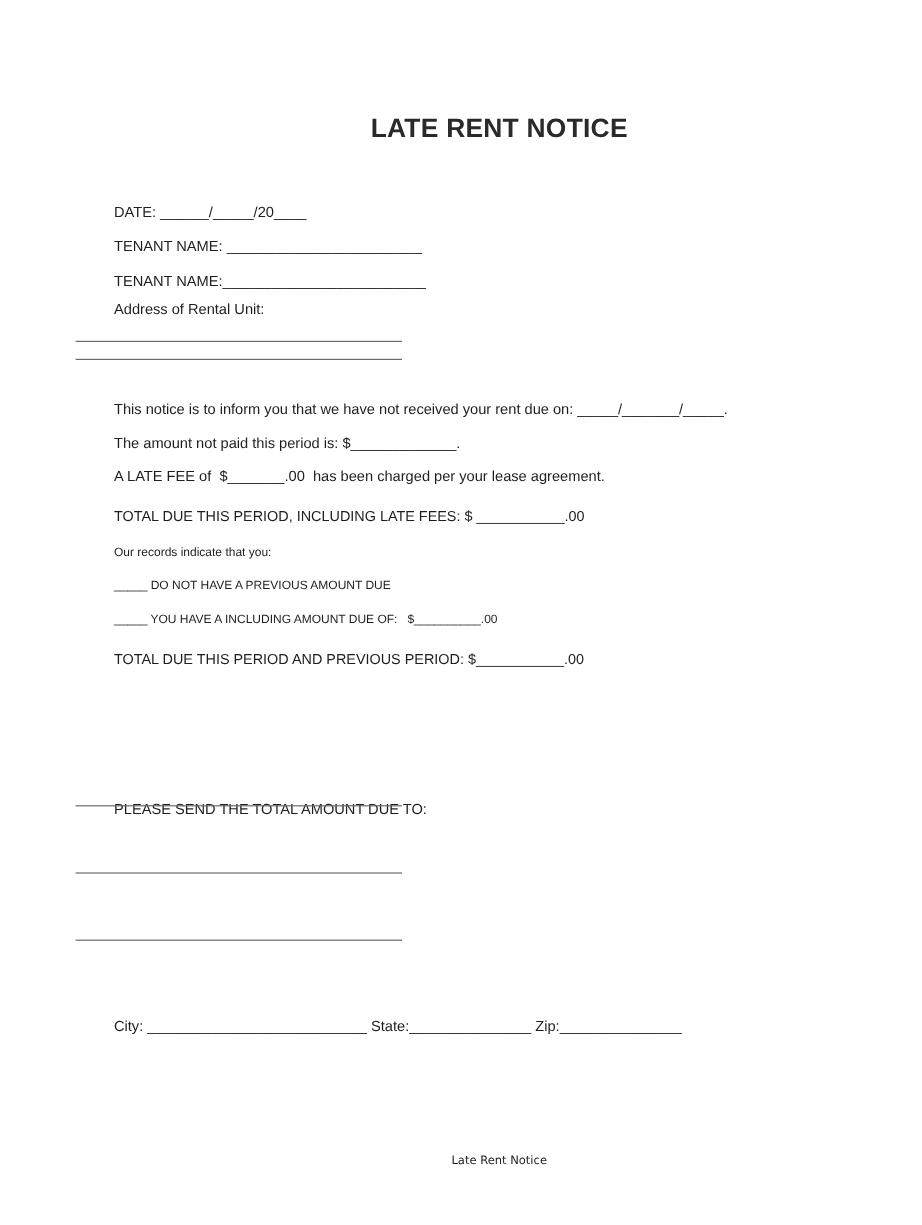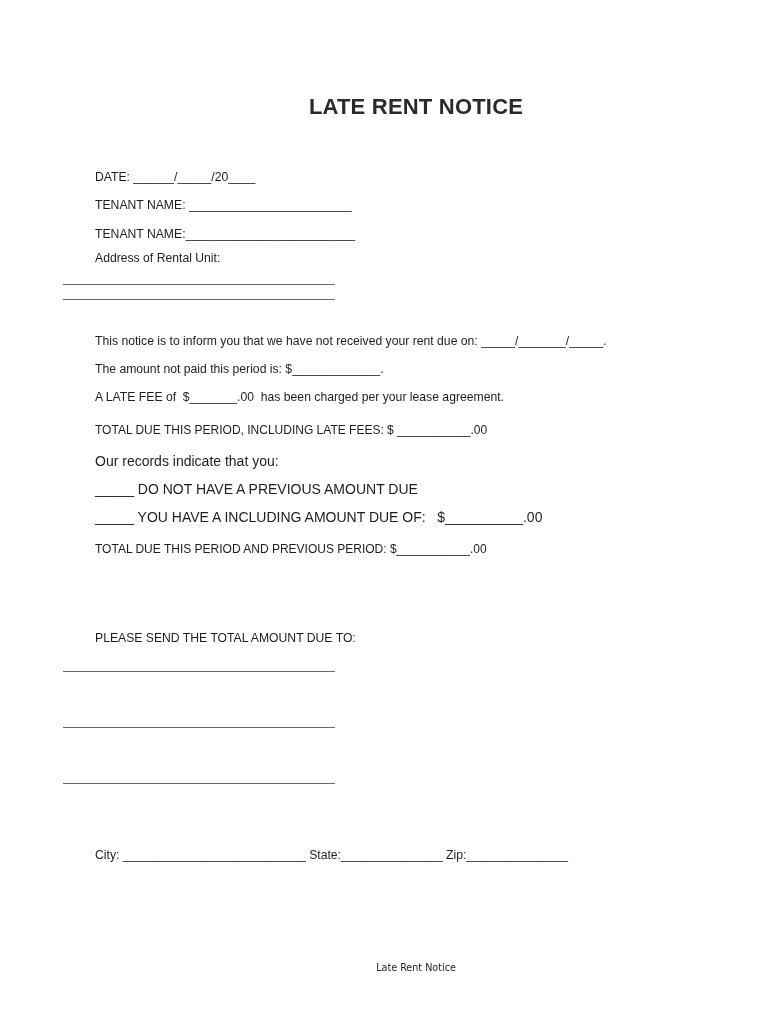--- a/index.html
+++ b/index.html
@@ -6,21 +6,21 @@
   body {
     width: 768px; height: 1021px; position: relative; overflow: hidden;
     font-family: "Liberation Sans", sans-serif; color: #1e1e1e;
   }
   .abs { position: absolute; white-space: pre; padding-left: 32px; }
   .title {
     left: 0; width: 768px; text-align: center; top: 94px;
     font-size: 22px; font-weight: bold; color: #2a2a2a; letter-spacing: 0.2px;
   }
   .t12 { font-size: 12.2px; line-height: 14px; }
-  .t11 { font-size: 14px; line-height: 14px; }
+  .t11 { font-size: 10px; line-height: 14px; }
   .big { font-size: 12px; line-height: 22px; }
   .rule { position: absolute; height: 0; border-top: 1px solid #6a6a6a; }
   .footer {
     left: 0; width: 768px; text-align: center; top: 937px;
     font-family: "DejaVu Sans", sans-serif; font-size: 9.6px; line-height: 12.5px; color: #222;
   }
 </style>
 </head>
 <body>
 
@@ -37,21 +37,21 @@
   <div class="abs t12" style="left:63px; top:334px;">This notice is to inform you that we have not received your rent due on: _____/_______/_____.</div>
   <div class="abs t12" style="left:63px; top:362px;">The amount not paid this period is: $_____________.</div>
   <div class="abs t12" style="left:63px; top:390px;">A LATE FEE of  $_______.00  has been charged per your lease agreement.</div>
 
   <div class="abs big" style="left:63px; top:419px;">TOTAL DUE THIS PERIOD, INCLUDING LATE FEES: $ ___________.00</div>
   <div class="abs t11" style="left:63px; top:454px;">Our records indicate that you:</div>
   <div class="abs t11" style="left:63px; top:482px;">_____ DO NOT HAVE A PREVIOUS AMOUNT DUE</div>
   <div class="abs t11" style="left:63px; top:510px;">_____ YOU HAVE A INCLUDING AMOUNT DUE OF:   $__________.00</div>
   <div class="abs big" style="left:63px; top:538px;">TOTAL DUE THIS PERIOD AND PREVIOUS PERIOD: $___________.00</div>
 
-  <div class="abs t12" style="left:63px; top:631px;text-align:right;">PLEASE SEND THE TOTAL AMOUNT DUE TO:</div>
+  <div class="abs t12" style="left:63px; top:667px;text-align:right;">PLEASE SEND THE TOTAL AMOUNT DUE TO:</div>
   <div class="rule" style="left:63px; top:671px; width:272px;"></div>
   <div class="rule" style="left:63px; top:727px; width:272px;"></div>
   <div class="rule" style="left:63px; top:783px; width:272px;"></div>
   <div class="abs t12" style="left:63px; top:848px;">City: ___________________________ State:_______________ Zip:_______________</div>
 
   <div class="abs footer">
     <div>Late Rent Notice</div>
     
   </div>
 </div>

